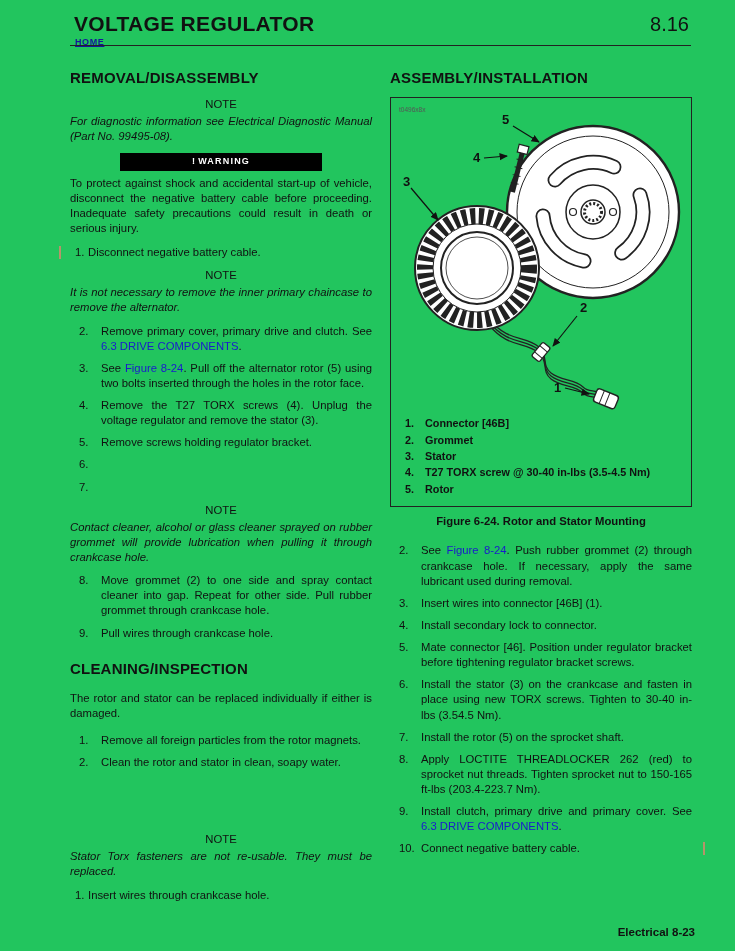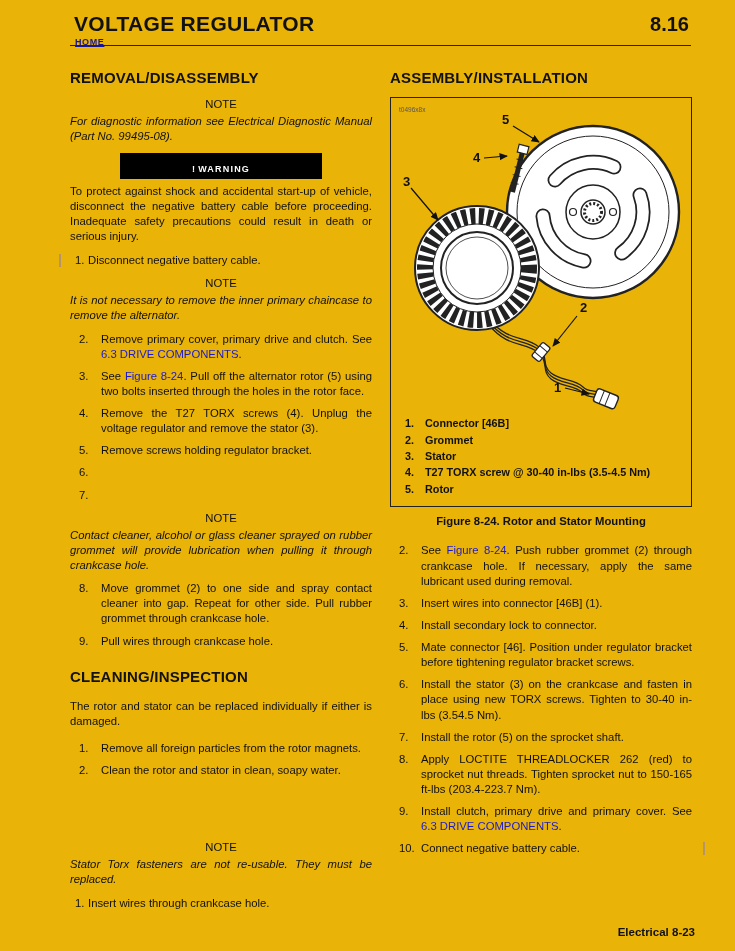--- a/index.html
+++ b/index.html
@@ -1,32 +1,32 @@
 <!DOCTYPE html>
 <html><head>
 <meta charset="utf-8">
 <style>
   html,body{margin:0;padding:0;background:#fff;}
-  .page{position:relative;width:735px;height:951px;background:#eab308;overflow:hidden;
+  .page{position:relative;width:735px;height:951px;background:#22c55e;overflow:hidden;
         font-family:"Liberation Sans",sans-serif;color:#111;}
   .header-title{position:absolute;left:74px;top:12px;font-size:21px;font-weight:bold;letter-spacing:.3px;}
-  .header-num{position:absolute;right:46px;top:13px;font-size:20px;font-weight:bold;}
+  .header-num{position:absolute;right:46px;top:13px;font-size:20px;font-weight:normal;}
   .header-rule{position:absolute;left:70px;right:44px;top:45px;border-top:1.6px solid #222;}
   .home-link{position:absolute;left:75px;top:37px;font-size:9px;font-weight:bold;color:#15159a;
              text-decoration:underline;letter-spacing:.6px;cursor:pointer;}
   .col{position:absolute;top:68px;width:302px;font-size:11.3px;line-height:1.34;}
   .col-left{left:70px;}
   .col-right{left:390px;}
   .sec-heading{font-size:15px;font-weight:bold;margin:0 0 9px 0;letter-spacing:.2px;}
   .sub-heading{font-size:15px;font-weight:bold;margin:18px 0 9px 0;letter-spacing:.2px;}
   .note{margin:8px 0;}
   .note-label{text-align:center;margin:5px 0 2px;}
   .note-text{font-style:italic;text-align:justify;}
   .warnbar{background:#000;color:#fff;width:202px;margin:9px auto 5px;text-align:center;
-           font-size:9px;font-weight:bold;letter-spacing:1.2px;padding:10px 0 3px;}
+           font-size:9px;font-weight:bold;letter-spacing:1.2px;padding:2px 0 3px;}
   .warn-excl{margin-right:2px;}
   .warn-text{text-align:justify;margin:4px 0 9px;}
   .para{text-align:justify;margin:12px 0;}
   .step{display:flex;margin:7px 0;position:relative;}
   .step .num{flex:0 0 22px;margin-left:9px;}
   .step .txt{flex:1;text-align:justify;}
   .step.flush .num{flex:0 0 13px;margin-left:5px;}
   .link{color:#1a1acd;cursor:pointer;}
   .changebar{position:absolute;width:2px;height:13px;top:1px;background:#b5946a;}
   .changebar.left{left:-11px;}
@@ -223,21 +223,21 @@
           <span class="legend-num">4.</span>
           <span>T27 TORX screw @ 30-40 in-lbs (3.5-4.5 Nm)</span>
         </div>
         <div class="legend-row">
           <span class="legend-num">5.</span>
           <span>Rotor</span>
         </div>
       </div>
     </div>
 
-    <div class="figure-caption">Figure 8-24. Rotor and Stator Mounting</div>
+    <div class="figure-caption">Figure 6-24. Rotor and Stator Mounting</div>
 
     <div id="right-blocks">
         <div class="step">
           <span class="num">2.</span>
           <span class="txt"><span>See </span><span class="link">Figure 8-24</span><span>. Push rubber grommet (2) through crankcase hole. If necessary, apply the same lubricant used during removal.</span></span>
         </div>
         <div class="step">
           <span class="num">3.</span>
           <span class="txt"><span>Insert wires into connector [46B] (1).</span></span>
         </div>

